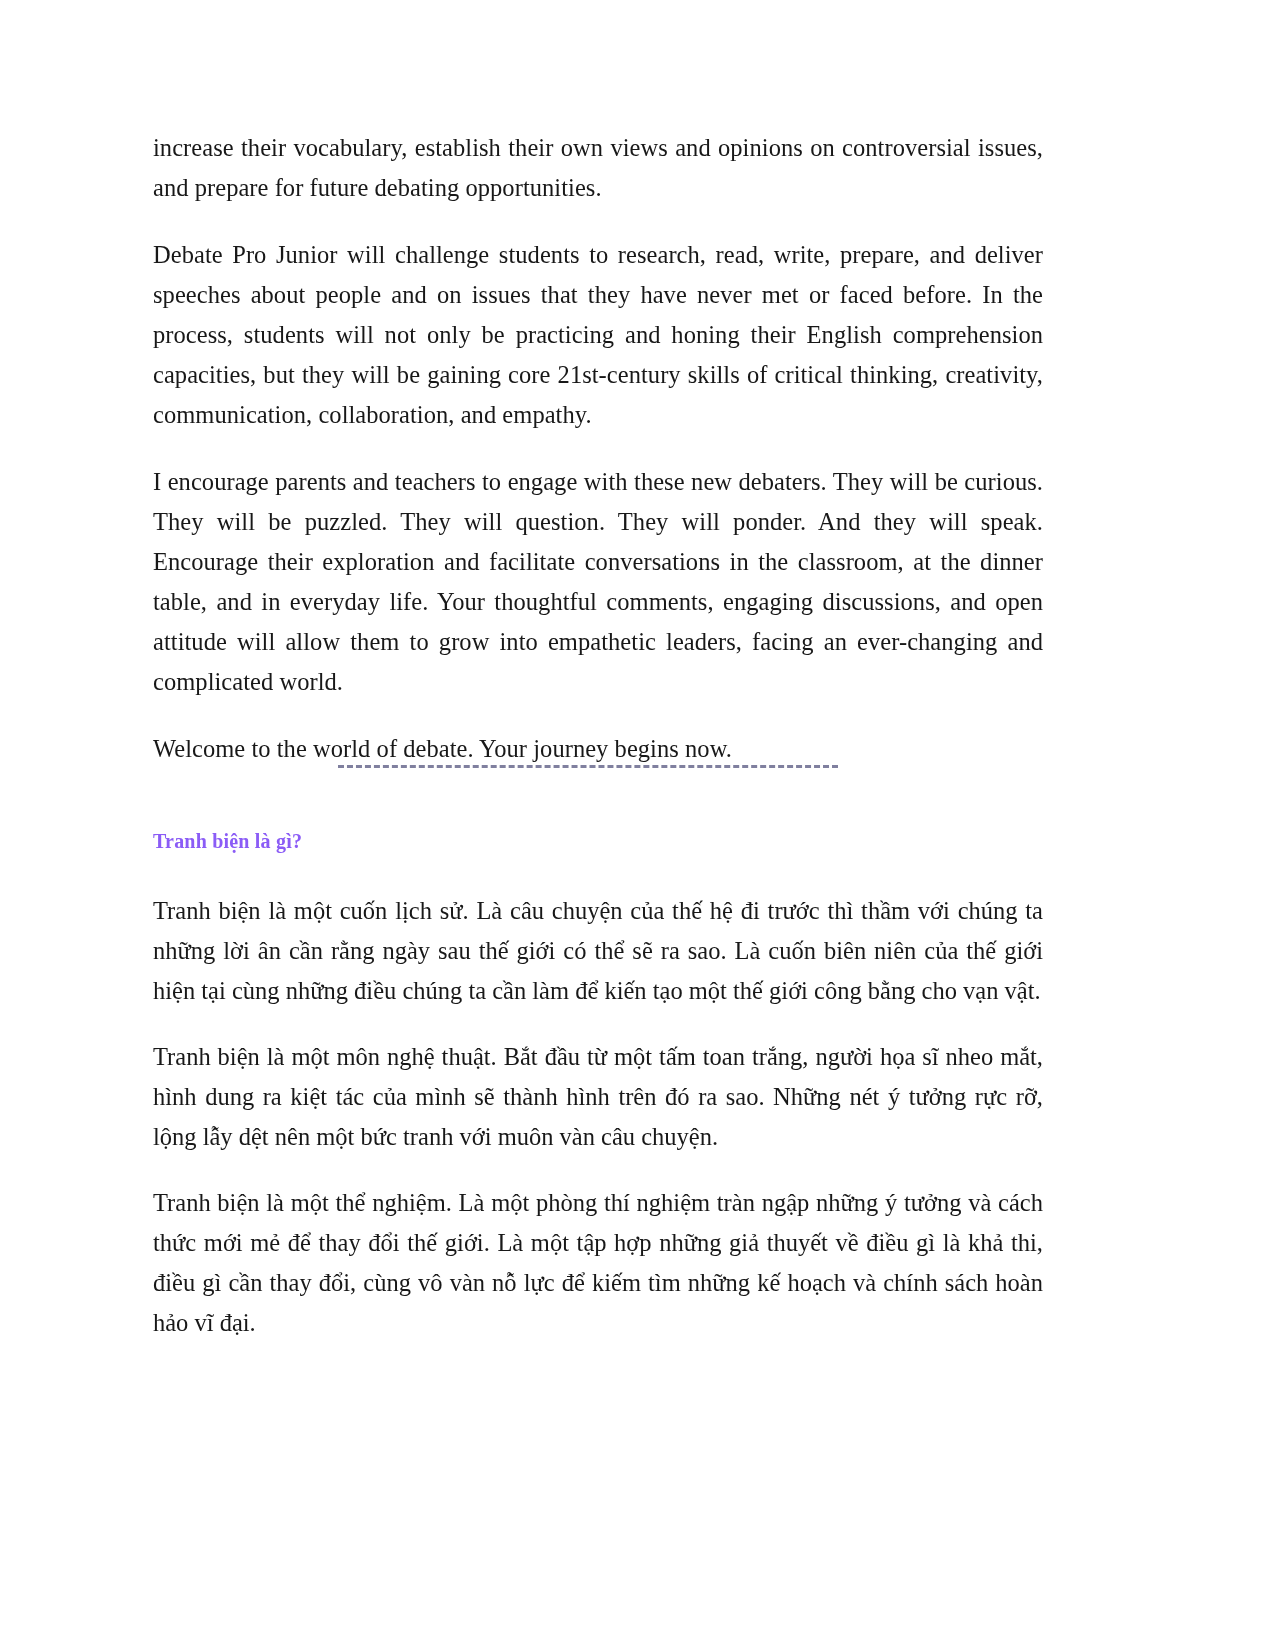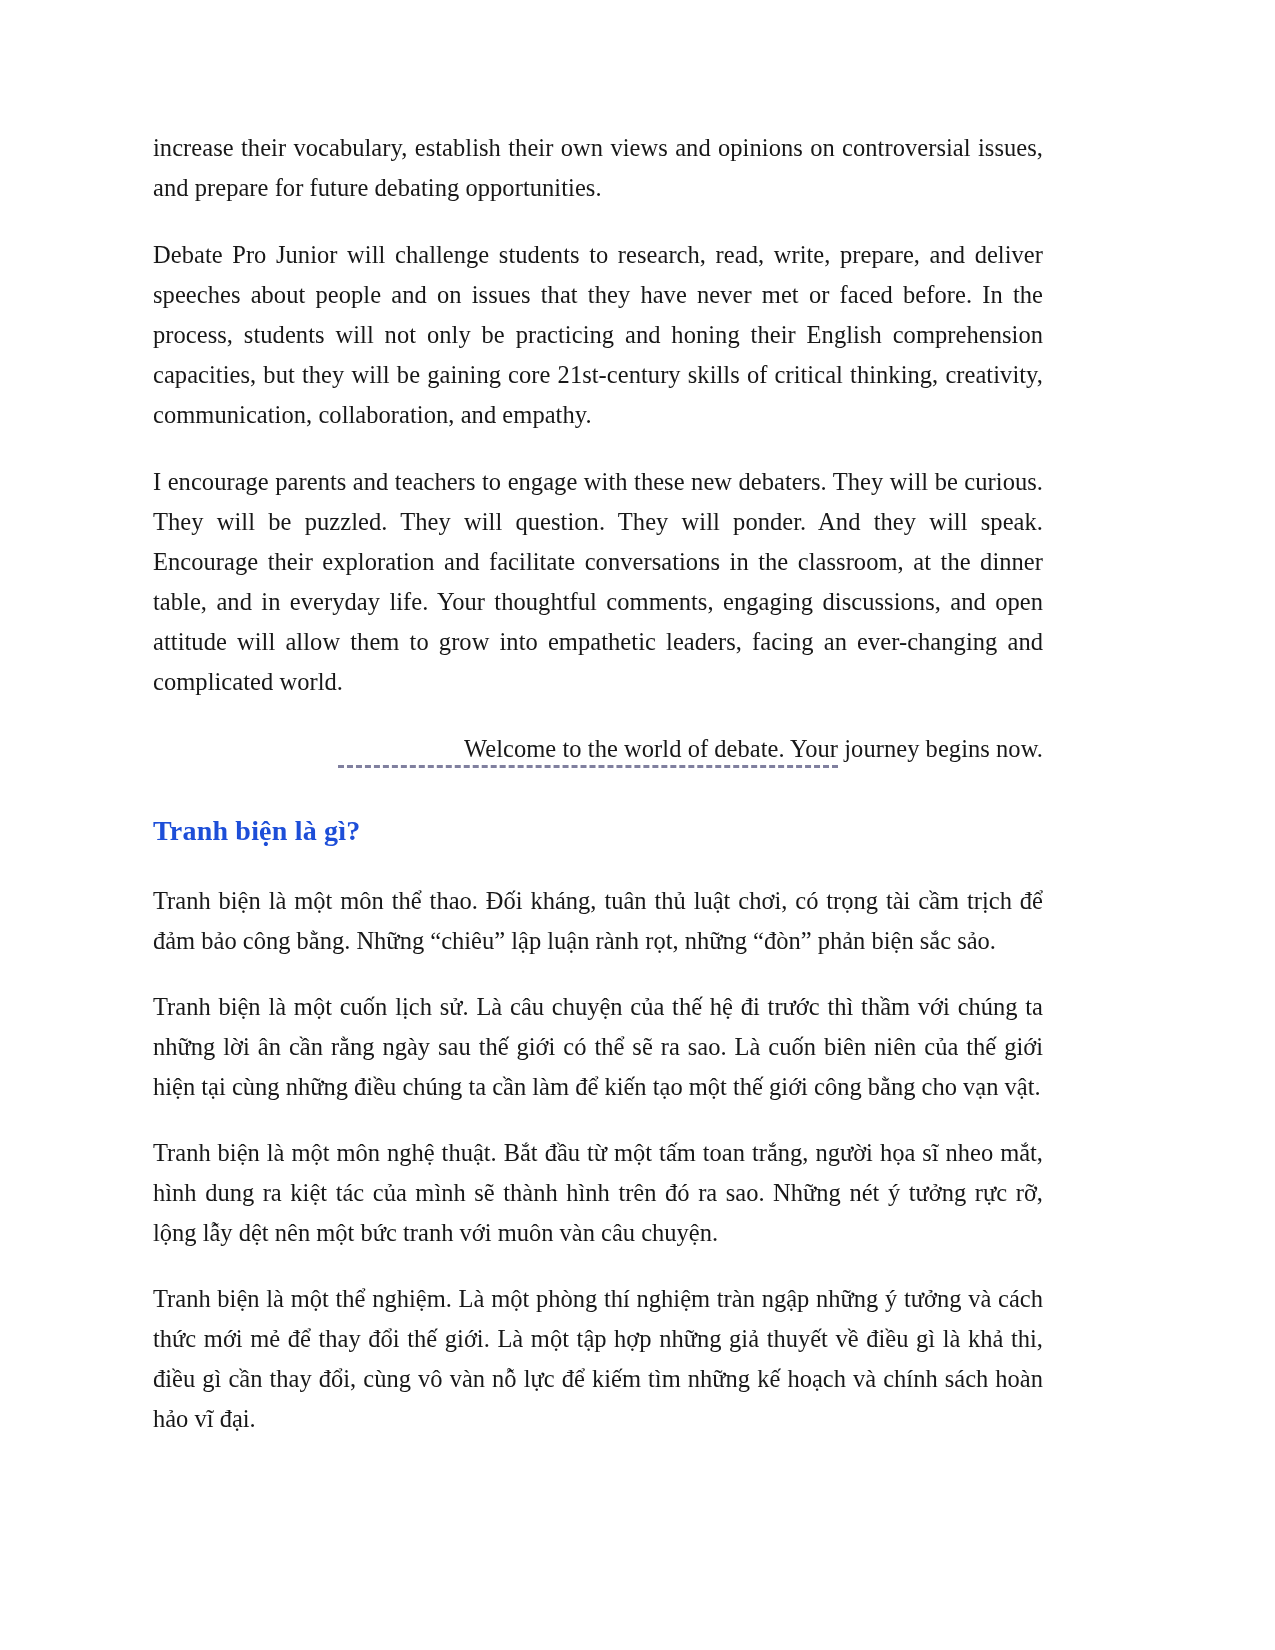--- a/index.html
+++ b/index.html
@@ -45,21 +45,21 @@
   p.para:last-child {
     margin-bottom: 0;
   }
 
   .bold {
     font-weight: 400;
   }
 
   
   p.para.nojustify {
-    text-align: right;
+    text-align: left;
   }
 
   .divider-wrap {
     position: absolute;
     left: 153px;
     top: 735px;
     width: 890px;
     height: 60px;
   }
 
@@ -74,25 +74,25 @@
   }
 
   .vn-section {
     position: absolute;
     left: 153px;
     top: 808px;
     width: 890px;
   }
 
   h2.vn-heading {
-    margin: 6px 0 33px 0;
-    font-size: 28px;
+    margin: 16px 0 33px 0;
+    font-size: 20px;
     line-height: 34px;
     font-weight: 700;
-    color: #1d4ed8;
+    color: #8b5cf6;
     letter-spacing: 0.2px;
   }
 
   p.vn-para {
     margin: 0 0 26px 0;
     font-size: 24.5px;
     line-height: 40px;
     text-align: justify;
     text-justify: inter-word;
     color: #181818;
@@ -119,21 +119,20 @@
   </div>
 
   <div class="divider-wrap">
     <div class="divider"></div>
   </div>
 
   <div class="vn-section">
 
     <h2 class="vn-heading">Tranh biện là gì?</h2>
 
-    <p class="vn-para">Tranh biện là một môn thể thao. Đối kháng, tuân thủ luật chơi, có trọng tài cầm trịch để đảm bảo công bằng. Những “chiêu” lập luận rành rọt, những “đòn” phản biện sắc sảo.</p>
 
     <p class="vn-para">Tranh biện là một cuốn lịch sử. Là câu chuyện của thế hệ đi trước thì thầm với chúng ta những lời ân cần rằng ngày sau thế giới có thể sẽ ra sao. Là cuốn biên niên của thế giới hiện tại cùng những điều chúng ta cần làm để kiến tạo một thế giới công bằng cho vạn vật.</p>
 
     <p class="vn-para">Tranh biện là một môn nghệ thuật. Bắt đầu từ một tấm toan trắng, người họa sĩ nheo mắt, hình dung ra kiệt tác của mình sẽ thành hình trên đó ra sao. Những nét ý tưởng rực rỡ, lộng lẫy dệt nên một bức tranh với muôn vàn câu chuyện.</p>
 
     <p class="vn-para">Tranh biện là một thể nghiệm. Là một phòng thí nghiệm tràn ngập những ý tưởng và cách thức mới mẻ để thay đổi thế giới. Là một tập hợp những giả thuyết về điều gì là khả thi, điều gì cần thay đổi, cùng vô vàn nỗ lực để kiếm tìm những kế hoạch và chính sách hoàn hảo vĩ đại.</p>
   </div>
 
 </div>
 

